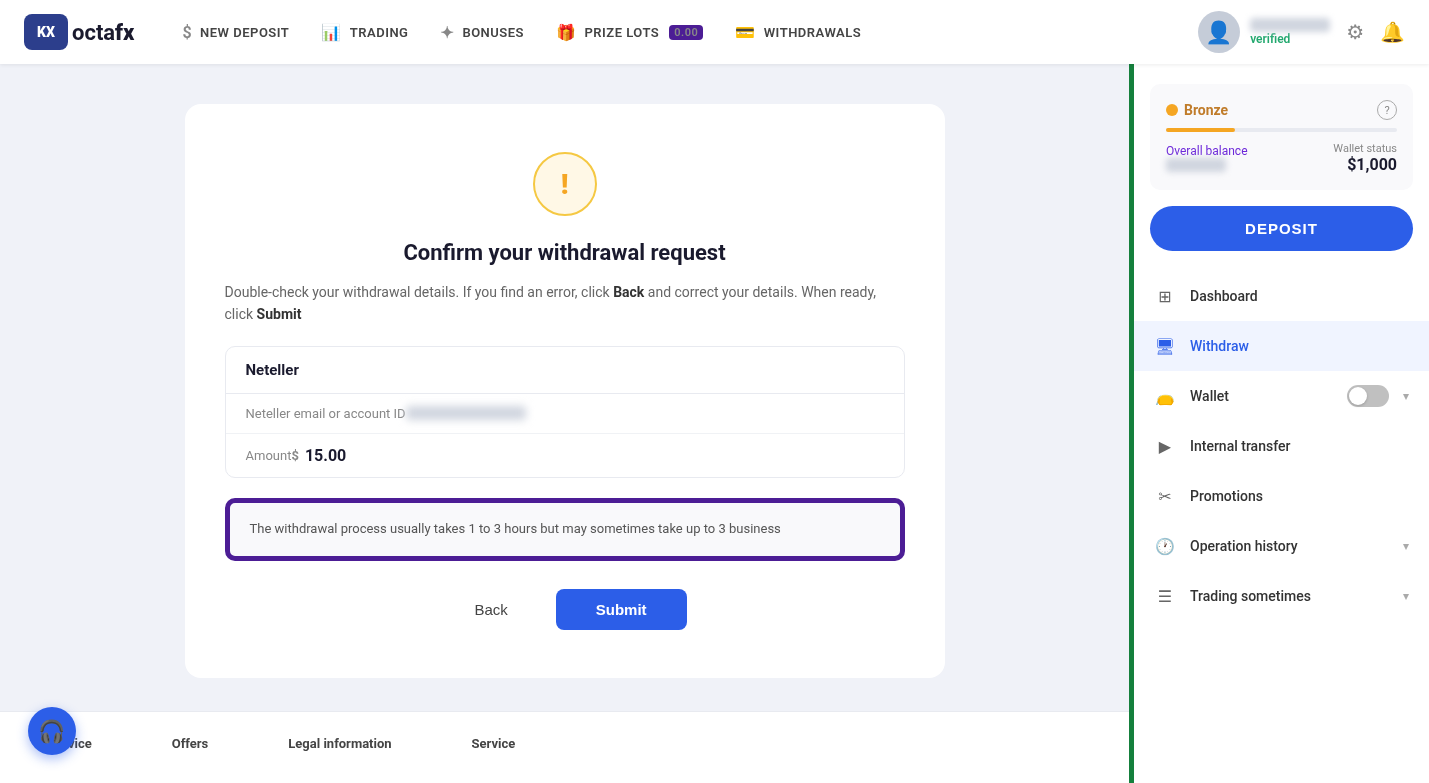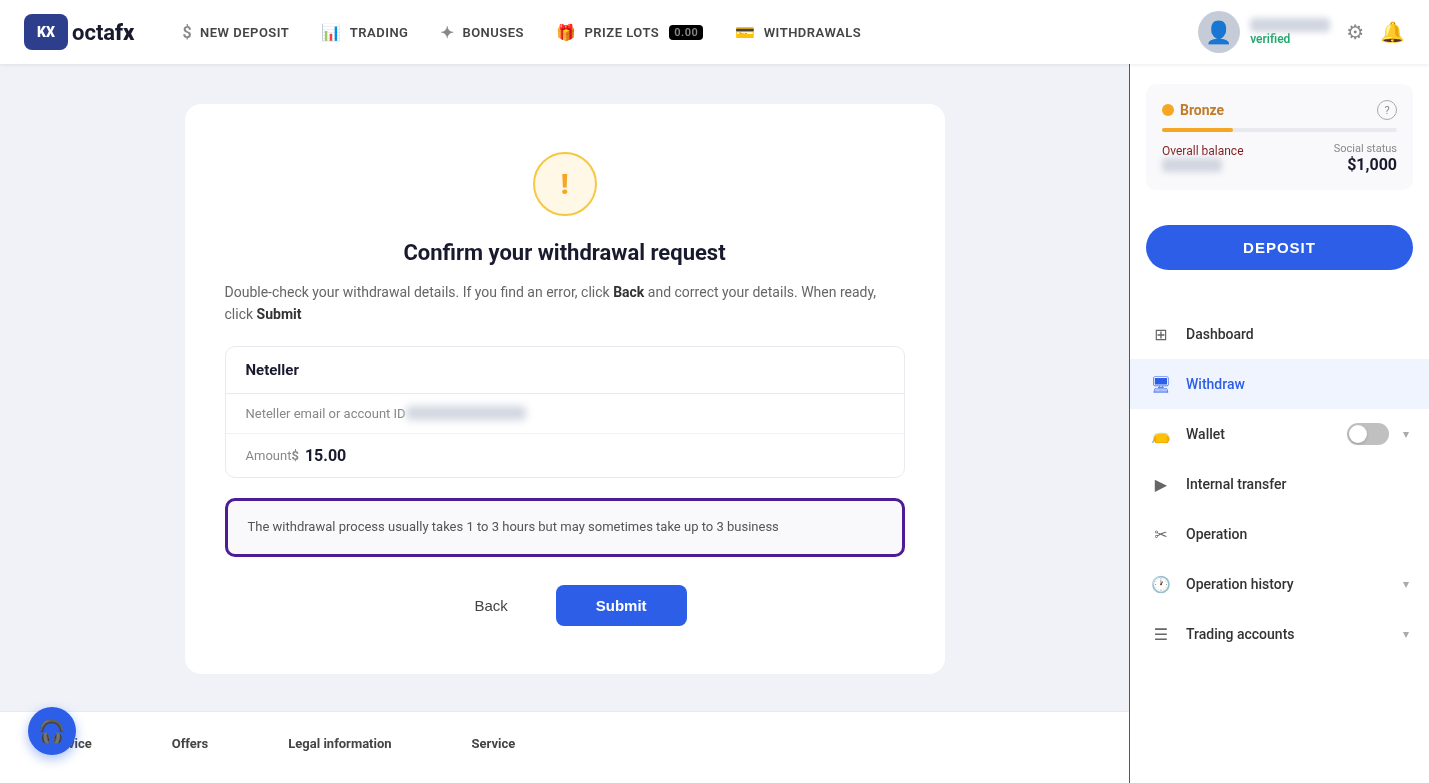--- a/index.html
+++ b/index.html
@@ -44,21 +44,21 @@
       gap: 8px;
       font-size: 13px;
       font-weight: 600;
       color: #444;
       cursor: pointer;
       text-transform: uppercase;
       letter-spacing: 0.5px;
     }
     .nav-icon { font-size: 16px; color: #888; }
     .prize-lots-badge {
-      background: #000000;
+      background: #4c1d95;
       border-radius: 4px;
       padding: 1px 5px;
       font-size: 11px;
       color: #888;
       margin-left: 2px;
     }
     .header-right {
       margin-left: auto;
       display: flex;
       align-items: center;
@@ -203,21 +203,21 @@
     }
 
     .amount-currency {
       color: #888;
       font-size: 13px;
     }
 
     
     .notice-box {
       background: #f9f9fb;
-      border: 3px solid #4c1d95;
+      border: 5px solid #4c1d95;
       border-radius: 10px;
       padding: 16px 20px;
       font-size: 13px;
       color: #555;
       line-height: 1.6;
       margin-bottom: 28px;
     }
 
     
     .btn-row {
@@ -246,24 +246,23 @@
       font-size: 15px;
       font-weight: 600;
       cursor: pointer;
     }
 
     
     .sidebar {
       width: 300px;
       background: #fff;
       padding: 20px 0;
-      border-left: 1px solid #15803d;
+      border-left: 5px solid #15803d;
       display: flex;
       flex-direction: column;
-      gap: 19px;
     }
 
     
     .status-card {
       margin: 0 16px 16px;
       background: #f9f9fb;
       border-radius: 10px;
       padding: 16px;
     }
 
@@ -319,21 +318,21 @@
 
     .balance-row {
       display: flex;
       justify-content: space-between;
       align-items: center;
       margin-top: 4px;
     }
 
     .balance-label {
       font-size: 12px;
-      color: #7f1d1d;
+      color: #6d28d9;
     }
 
     .balance-blurred {
       width: 60px;
       height: 14px;
       background: #d0d5df;
       border-radius: 4px;
       filter: blur(3px);
     }
 
@@ -577,21 +576,21 @@
       </div>
       <div class="progress-bar-container">
         <div class="progress-bar-fill"></div>
       </div>
       <div class="balance-row">
         <div>
           <div class="balance-label">Overall balance</div>
           <div class="balance-blurred"></div>
         </div>
         <div class="higher-status-col">
-          <div class="higher-status-label">Social status</div>
+          <div class="higher-status-label">Wallet status</div>
           <div class="higher-status-value">$1,000</div>
         </div>
       </div>
     </div>
 
     <button class="deposit-btn">DEPOSIT</button>
 
     <nav class="sidebar-nav">
       <div class="sidebar-nav-item">
         <span class="sidebar-nav-icon">⊞</span>
@@ -606,29 +605,29 @@
         <span class="sidebar-nav-label">Wallet</span>
         <div class="sidebar-wallet-toggle"></div>
         <span class="sidebar-nav-chevron">▾</span>
       </div>
       <div class="sidebar-nav-item">
         <span class="sidebar-nav-icon">▶</span>
         <span class="sidebar-nav-label">Internal transfer</span>
       </div>
       <div class="sidebar-nav-item">
         <span class="sidebar-nav-icon">✂</span>
-        <span class="sidebar-nav-label">Operation</span>
+        <span class="sidebar-nav-label">Promotions</span>
       </div>
       <div class="sidebar-nav-item">
         <span class="sidebar-nav-icon">🕐</span>
         <span class="sidebar-nav-label">Operation history</span>
         <span class="sidebar-nav-chevron">▾</span>
       </div>
       <div class="sidebar-nav-item">
         <span class="sidebar-nav-icon">☰</span>
-        <span class="sidebar-nav-label">Trading accounts</span>
+        <span class="sidebar-nav-label">Trading sometimes</span>
         <span class="sidebar-nav-chevron">▾</span>
       </div>
     </nav>
   </aside>
 </div>
 
 <div class="support-btn">🎧</div>
 
 </body></html>

